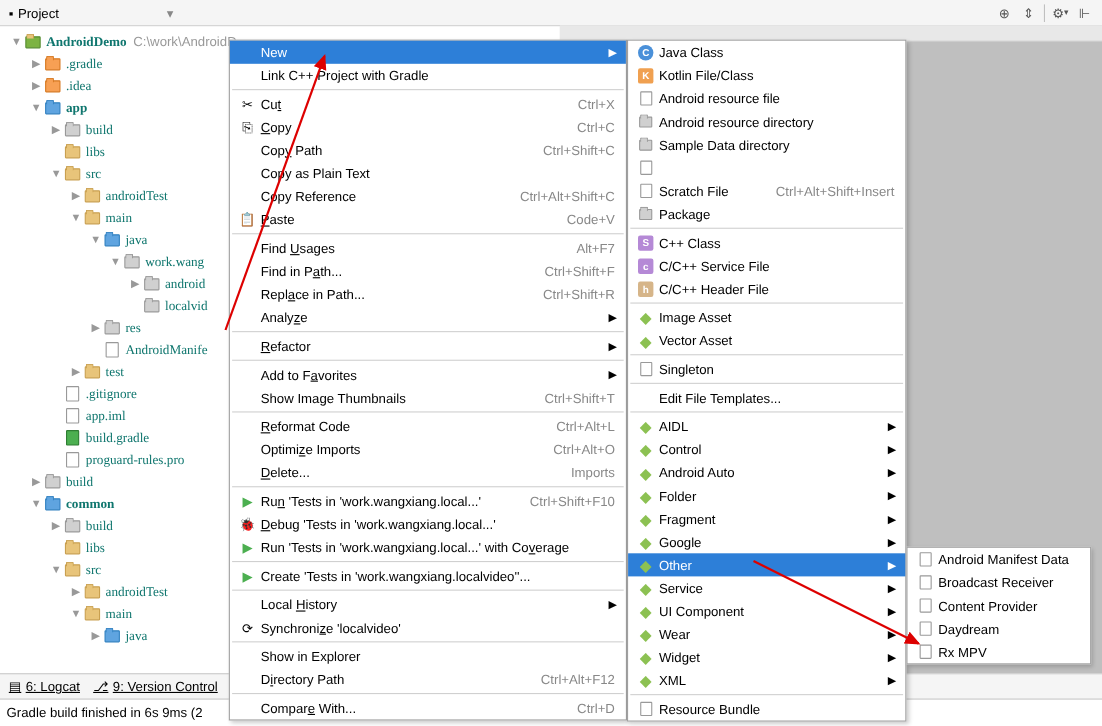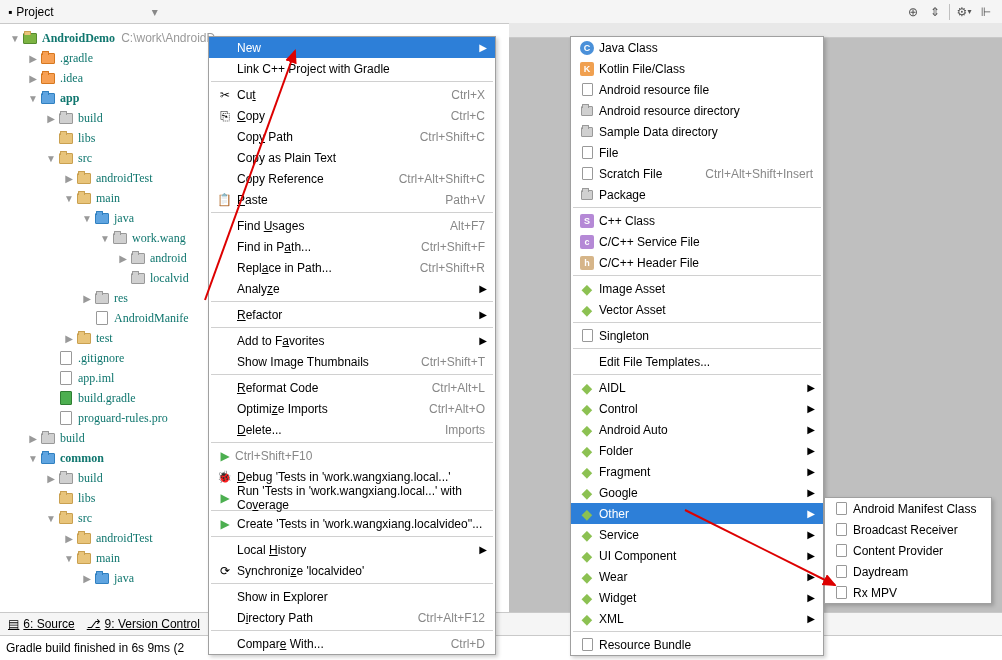--- a/index.html
+++ b/index.html
@@ -21,21 +21,21 @@
 .folder{width:14px;height:11px;background:#e8c47a;border:1px solid #c9a050;border-radius:1px;position:relative;}
 .folder::before{content:"";position:absolute;top:-3px;left:0;width:5px;height:3px;background:#e8c47a;border:1px solid #c9a050;border-bottom:none;border-radius:1px 1px 0 0;}
 .folder.gray{background:#d0d0d0;border-color:#999;}
 .folder.gray::before{background:#d0d0d0;border-color:#999;}
 .folder.orange{background:#f7a054;border-color:#d67820;}
 .folder.orange::before{background:#f7a054;border-color:#d67820;}
 .folder.blue{background:#5fa4e0;border-color:#3080c0;}
 .folder.blue::before{background:#5fa4e0;border-color:#3080c0;}
 .file-icon{width:12px;height:14px;background:#fff;border:1px solid #999;border-radius:1px;}
 .context-menu{position:absolute;background:#fff;border:1px solid #a0a0a0;box-shadow:2px 2px 4px rgba(0,0,0,0.2);z-index:10;}
-.menu1{left:208px;top:36px;width:288px;}
+.menu1{left:208px;top:36px;width:362px;}
 .menu2{left:570px;top:36px;width:254px;}
 .menu3{left:824px;top:497px;width:168px;}
 .menu-item{display:flex;align-items:center;height:21px;padding:0 6px;cursor:default;}
 .menu-item.selected{background:#2d7fd8;color:#fff;}
 .menu-icon{width:20px;display:flex;align-items:center;justify-content:center;}
 .menu-label{flex:1;padding-left:2px;}
 .menu-shortcut{color:#888;padding-right:4px;}
 .menu-arrow{width:12px;text-align:center;font-size:10px;}
 .menu-sep{height:1px;background:#d0d0d0;margin:2px 2px;}
 .statusbar{position:absolute;bottom:0;left:0;right:0;height:48px;background:#fff;}
@@ -309,21 +309,21 @@
       <span class="menu-label">Copy as Plain Text</span>
     </div>
     <div class="menu-item">
       <span class="menu-icon"></span>
       <span class="menu-label">Copy Reference</span>
       <span class="menu-shortcut">Ctrl+Alt+Shift+C</span>
     </div>
     <div class="menu-item">
       <span class="menu-icon">📋</span>
       <span class="menu-label"><u>P</u>aste</span>
-      <span class="menu-shortcut">Path+V</span>
+      <span class="menu-shortcut">Code+V</span>
     </div>
     <div class="menu-sep"></div>
     <div class="menu-item">
       <span class="menu-icon"></span>
       <span class="menu-label">Find <u>U</u>sages</span>
       <span class="menu-shortcut">Alt+F7</span>
     </div>
     <div class="menu-item">
       <span class="menu-icon"></span>
       <span class="menu-label">Find in P<u>a</u>th...</span>
@@ -370,20 +370,21 @@
     <div class="menu-item">
       <span class="menu-icon"></span>
       <span class="menu-label"><u>D</u>elete...</span>
       <span class="menu-shortcut">Imports</span>
     </div>
     <div class="menu-sep"></div>
     <div class="menu-item">
       <span class="menu-icon">
         <span style="color:#4caf50">▶</span>
       </span>
+      <span class="menu-label">Ru<u>n</u> 'Tests in 'work.wangxiang.local...'</span>
       <span class="menu-shortcut">Ctrl+Shift+F10</span>
     </div>
     <div class="menu-item">
       <span class="menu-icon">
         <span style="color:#4caf50">🐞</span>
       </span>
       <span class="menu-label"><u>D</u>ebug 'Tests in 'work.wangxiang.local...'</span>
     </div>
     <div class="menu-item">
       <span class="menu-icon">
@@ -453,21 +454,20 @@
     <div class="menu-item">
       <span class="menu-icon">
         <div class="folder gray" style="width:12px;height:10px"></div>
       </span>
       <span class="menu-label">Sample Data directory</span>
     </div>
     <div class="menu-item">
       <span class="menu-icon">
         <div class="file-icon" style="width:11px;height:13px"></div>
       </span>
-      <span class="menu-label">File</span>
     </div>
     <div class="menu-item">
       <span class="menu-icon">
         <div class="file-icon" style="width:11px;height:13px"></div>
       </span>
       <span class="menu-label">Scratch File</span>
       <span class="menu-shortcut">Ctrl+Alt+Shift+Insert</span>
     </div>
     <div class="menu-item">
       <span class="menu-icon">
@@ -610,21 +610,21 @@
         <div class="file-icon" style="width:11px;height:13px"></div>
       </span>
       <span class="menu-label">Resource Bundle</span>
     </div>
   </div>
 <div class="context-menu menu3" id="menu3">
     <div class="menu-item">
       <span class="menu-icon">
         <div class="file-icon" style="width:11px;height:13px"></div>
       </span>
-      <span class="menu-label">Android Manifest Class</span>
+      <span class="menu-label">Android Manifest Data</span>
     </div>
     <div class="menu-item">
       <span class="menu-icon">
         <div class="file-icon" style="width:11px;height:13px"></div>
       </span>
       <span class="menu-label">Broadcast Receiver</span>
     </div>
     <div class="menu-item">
       <span class="menu-icon">
         <div class="file-icon" style="width:11px;height:13px"></div>
@@ -658,17 +658,17 @@
 <defs>
       <marker id="ah2" markerWidth="8" markerHeight="8" refX="6" refY="3" orient="auto">
         <path d="M0,0 L7,3 L0,6 Z" fill="#d00"></path>
       </marker>
     </defs>
 <line x1="5" y1="5" x2="155" y2="80" stroke="#d00" stroke-width="2" marker-end="url(#ah2)"></line>
 </svg>
 
 <div class="statusbar">
   <div class="status-tabs">
-    <span class="status-tab">▤ <span>6: Source</span></span>
+    <span class="status-tab">▤ <span>6: Logcat</span></span>
     <span class="status-tab">⎇ <span>9: Version Control</span></span>
   </div>
   <div class="status-msg">Gradle build finished in 6s 9ms (2</div>
 </div>
 
 </body></html>

